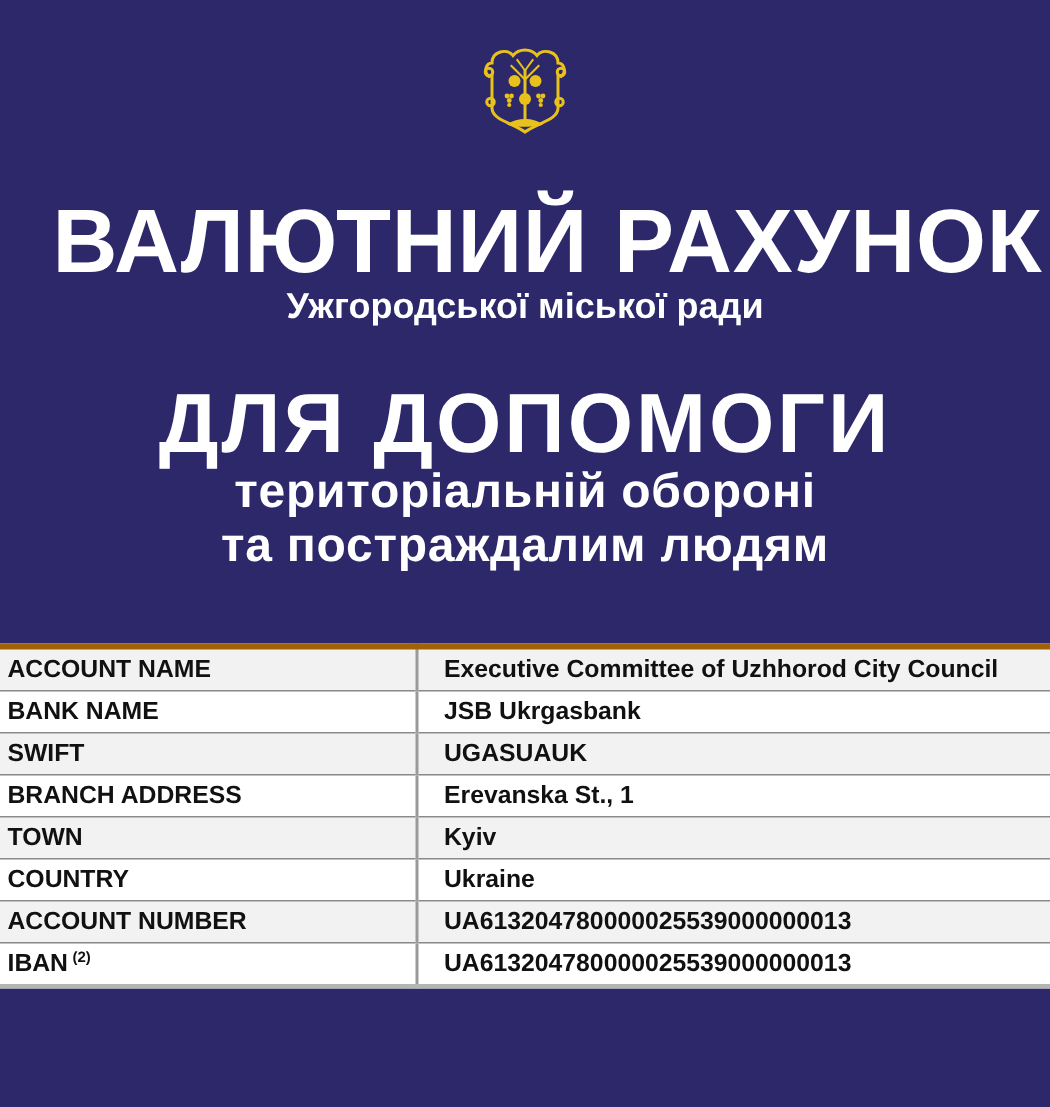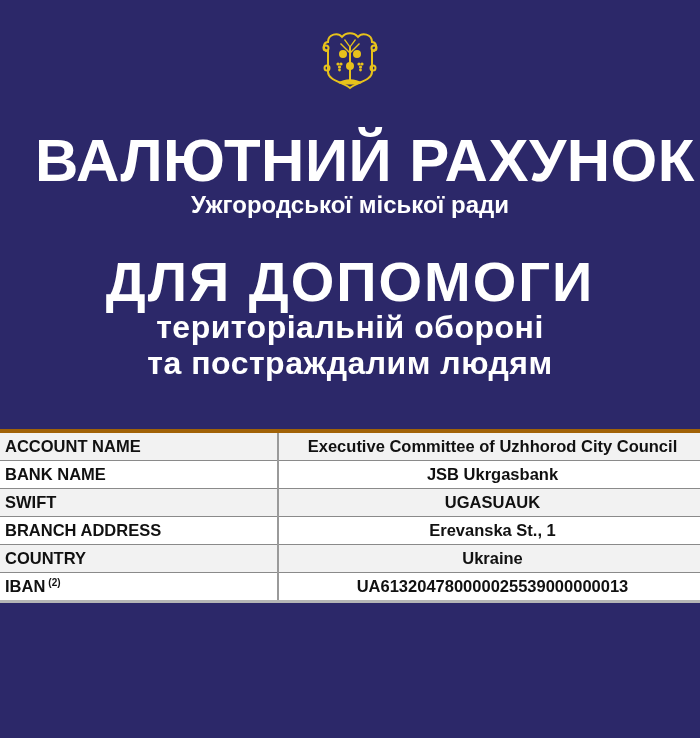--- a/index.html
+++ b/index.html
@@ -31,21 +31,21 @@
     }
     table.details td {
       height:27px; padding:0 0 0 5px;
       border-bottom:1px solid #8a8a8a;
       font-size:16.5px; font-weight:bold; color:#111;
       white-space:nowrap;
     }
     table.details tr:last-child td { border-bottom:none; }
     table.details tr:nth-child(even) td { background:#ffffff; }
     table.details td.label { width:272px; border-right:2px solid #9a9a9a; }
-    table.details td.value { padding-left:6px;text-align:center; }
+    table.details td.value { padding-left:17px; }
     sup.note { font-size:10px; vertical-align:6px; margin-left:3px; }
   </style>
 </head>
 <body>
 
 <svg class="emblem" viewBox="0 0 64 64">
   <g fill="none" stroke="#e8c21b" stroke-width="2">
     <path d="M10 14 C10 6 20 4 24 9 C28 4 36 4 40 9 C44 4 54 6 54 14 C58 14 60 20 56 23 L54 22 L54 44 C54 52 40 54 32 60 C24 54 10 52 10 44 L10 22 L8 23 C4 20 6 14 10 14 Z"></path>
     <circle cx="8" cy="20" r="2.5"></circle>
     <circle cx="56" cy="20" r="2.5"></circle>
@@ -91,21 +91,29 @@
     </tr>
     <tr>
       <td class="label">SWIFT</td>
       <td class="value">UGASUAUK</td>
     </tr>
     <tr>
       <td class="label">BRANCH ADDRESS</td>
       <td class="value">Erevanska St., 1</td>
     </tr>
     <tr>
+      <td class="label">TOWN</td>
+      <td class="value">Kyiv</td>
+    </tr>
+    <tr>
       <td class="label">COUNTRY</td>
       <td class="value">Ukraine</td>
+    </tr>
+    <tr>
+      <td class="label">ACCOUNT NUMBER</td>
+      <td class="value">UA613204780000025539000000013</td>
     </tr>
     <tr>
       <td class="label"><span>IBAN</span><sup class="note">(2)</sup></td>
       <td class="value">UA613204780000025539000000013</td>
     </tr>
   </tbody>
 </table>
 
 </body></html>

